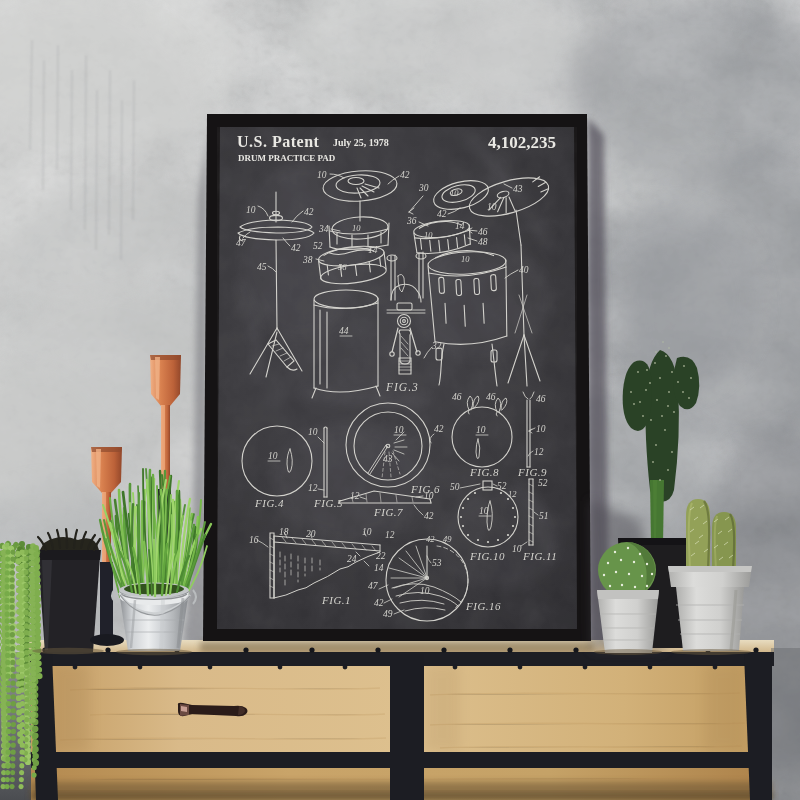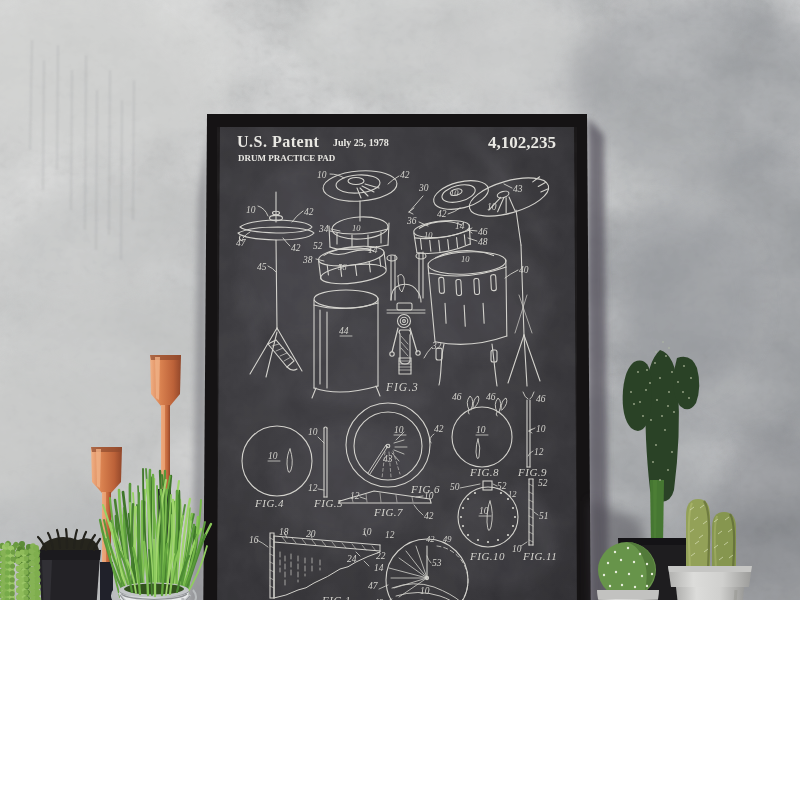--- a/index.html
+++ b/index.html
@@ -1,16 +1,16 @@
 <!DOCTYPE html>
 <html><head>
 <meta charset="utf-8">
 <style>
   html,body{margin:0;padding:0;}
-  #scene{position:relative;width:800px;height:600px;overflow:hidden;background:#aeb0b2;
+  #scene{position:relative;width:800px;height:800px;overflow:hidden;background:#aeb0b2;
     font-family:"Liberation Serif",serif;}
   svg{display:block;}
 </style>
 </head>
 <body>
 <div id="scene">
 <svg width="800" height="800" viewBox="0 0 800 800">
 <defs>
   <linearGradient id="wallgrad" x1="0" y1="0" x2="1" y2="0.55">
     <stop offset="0" stop-color="#c9cac9"></stop>

